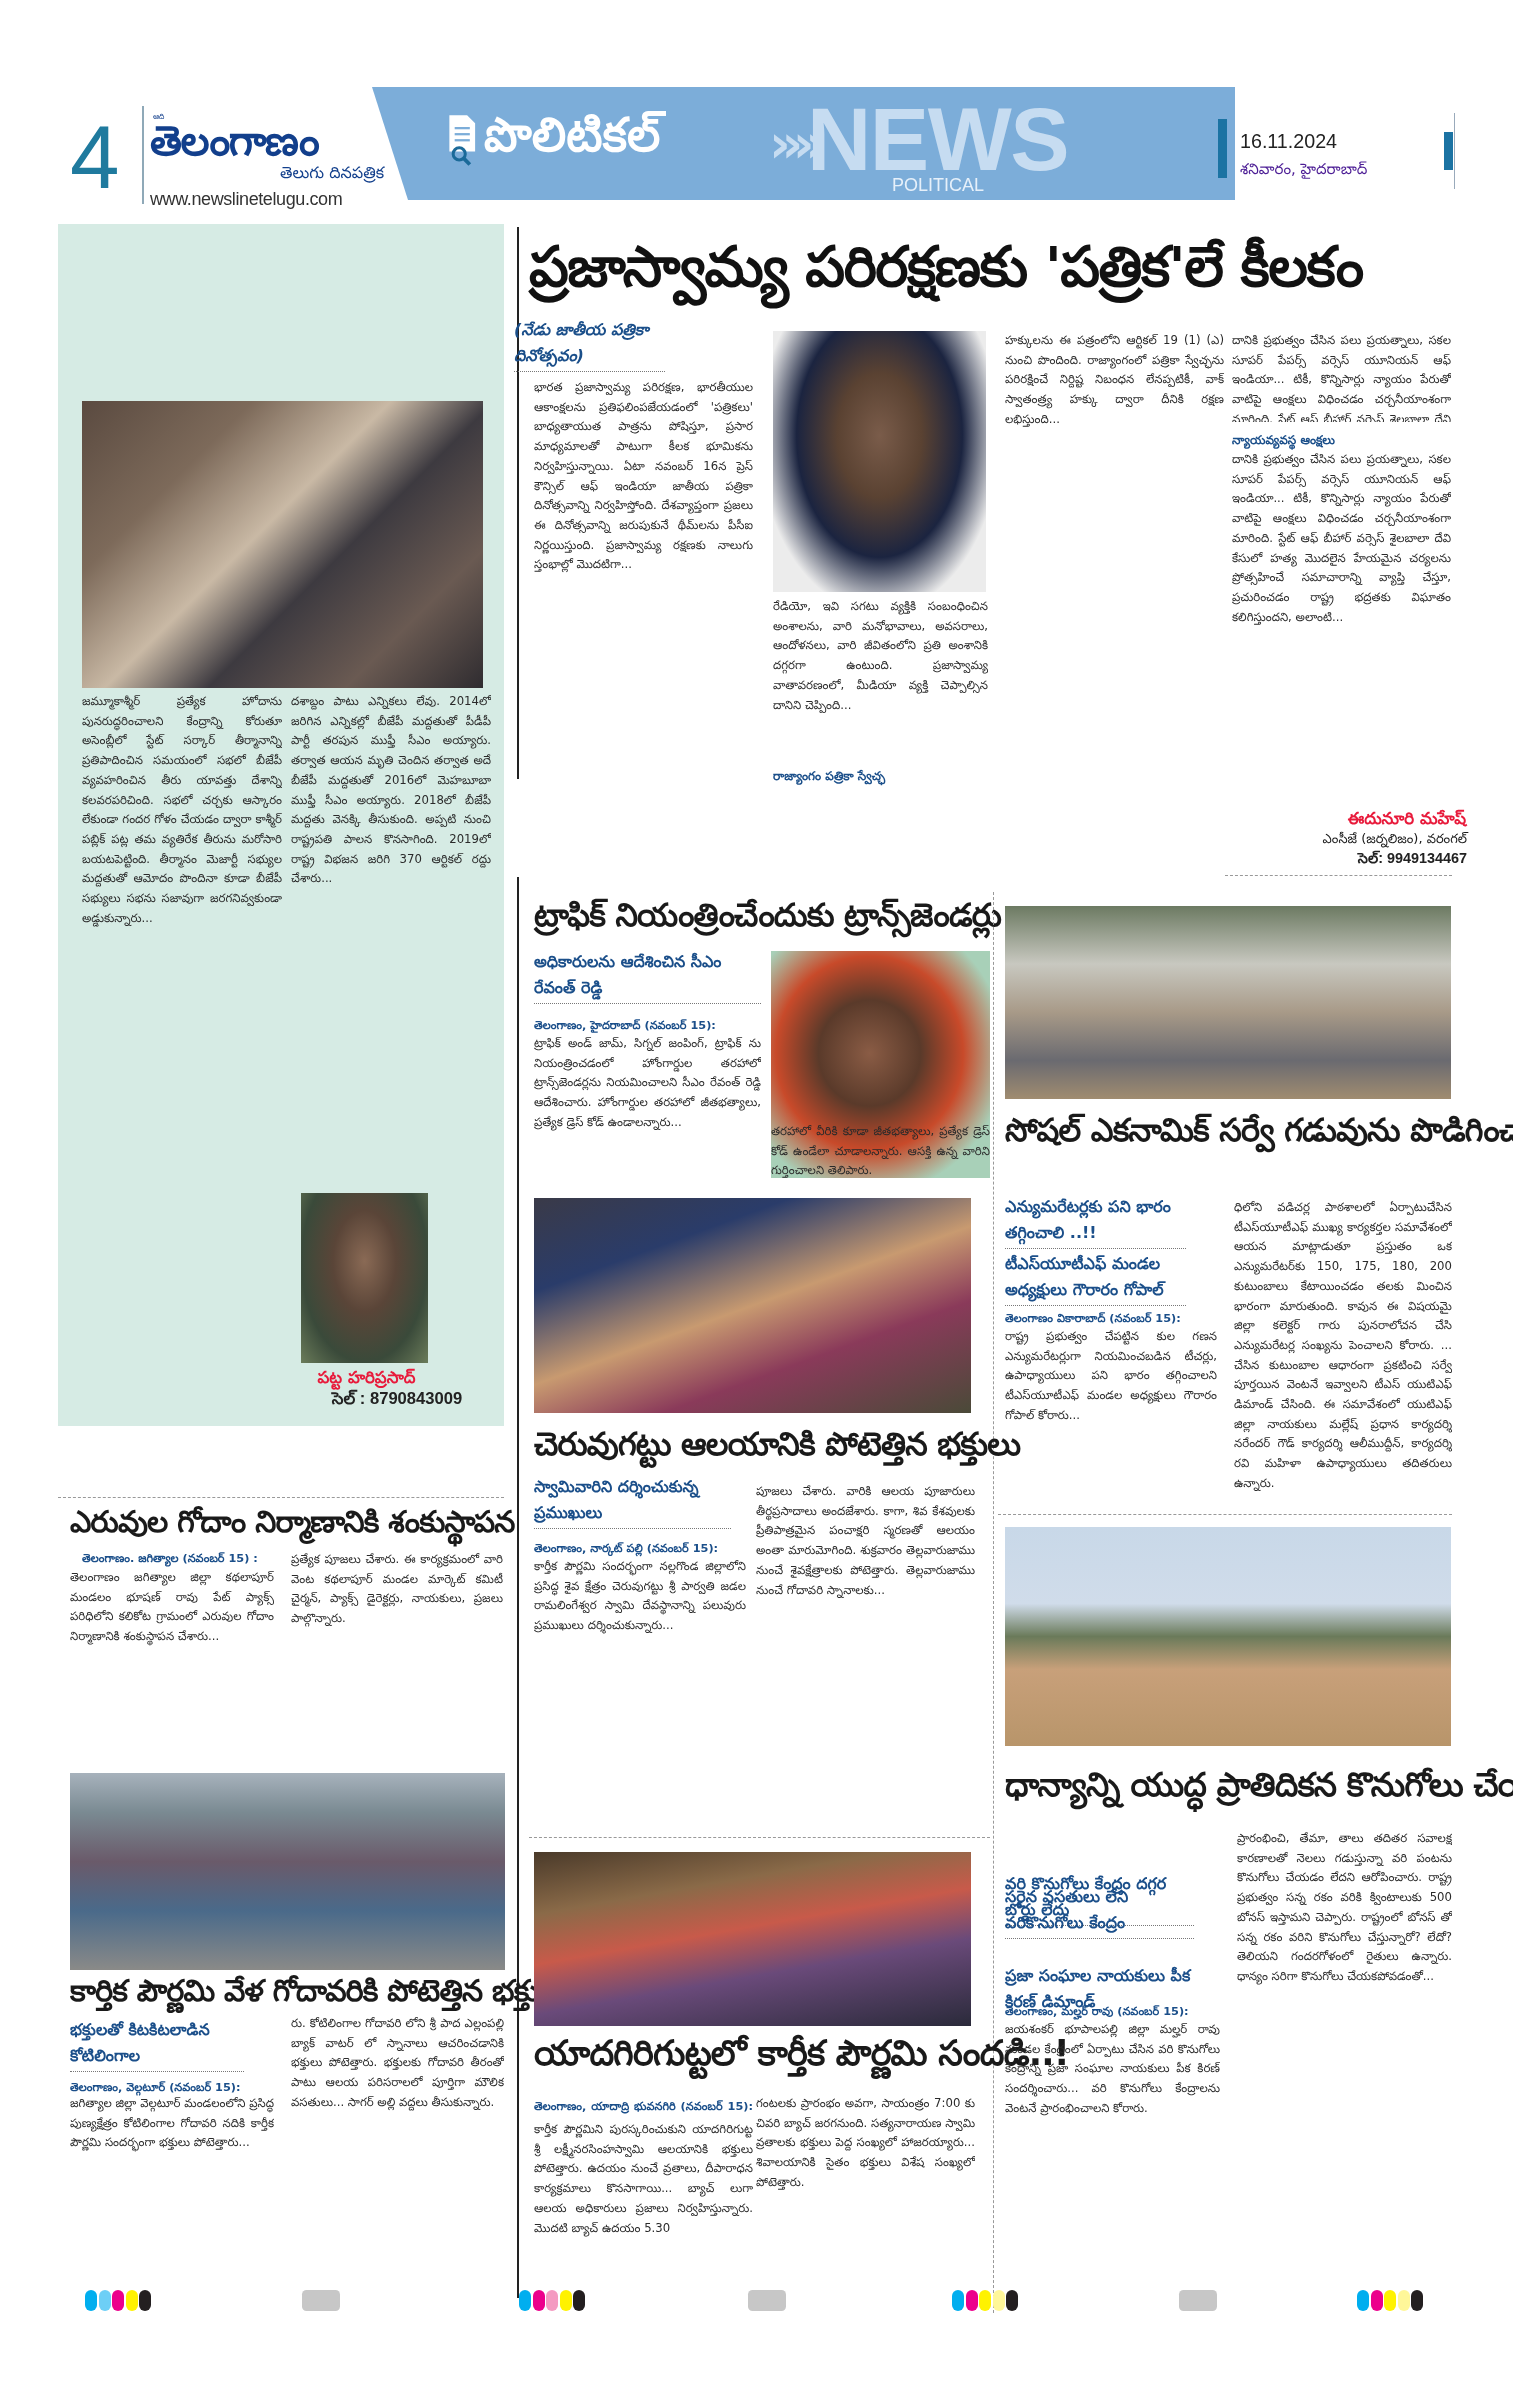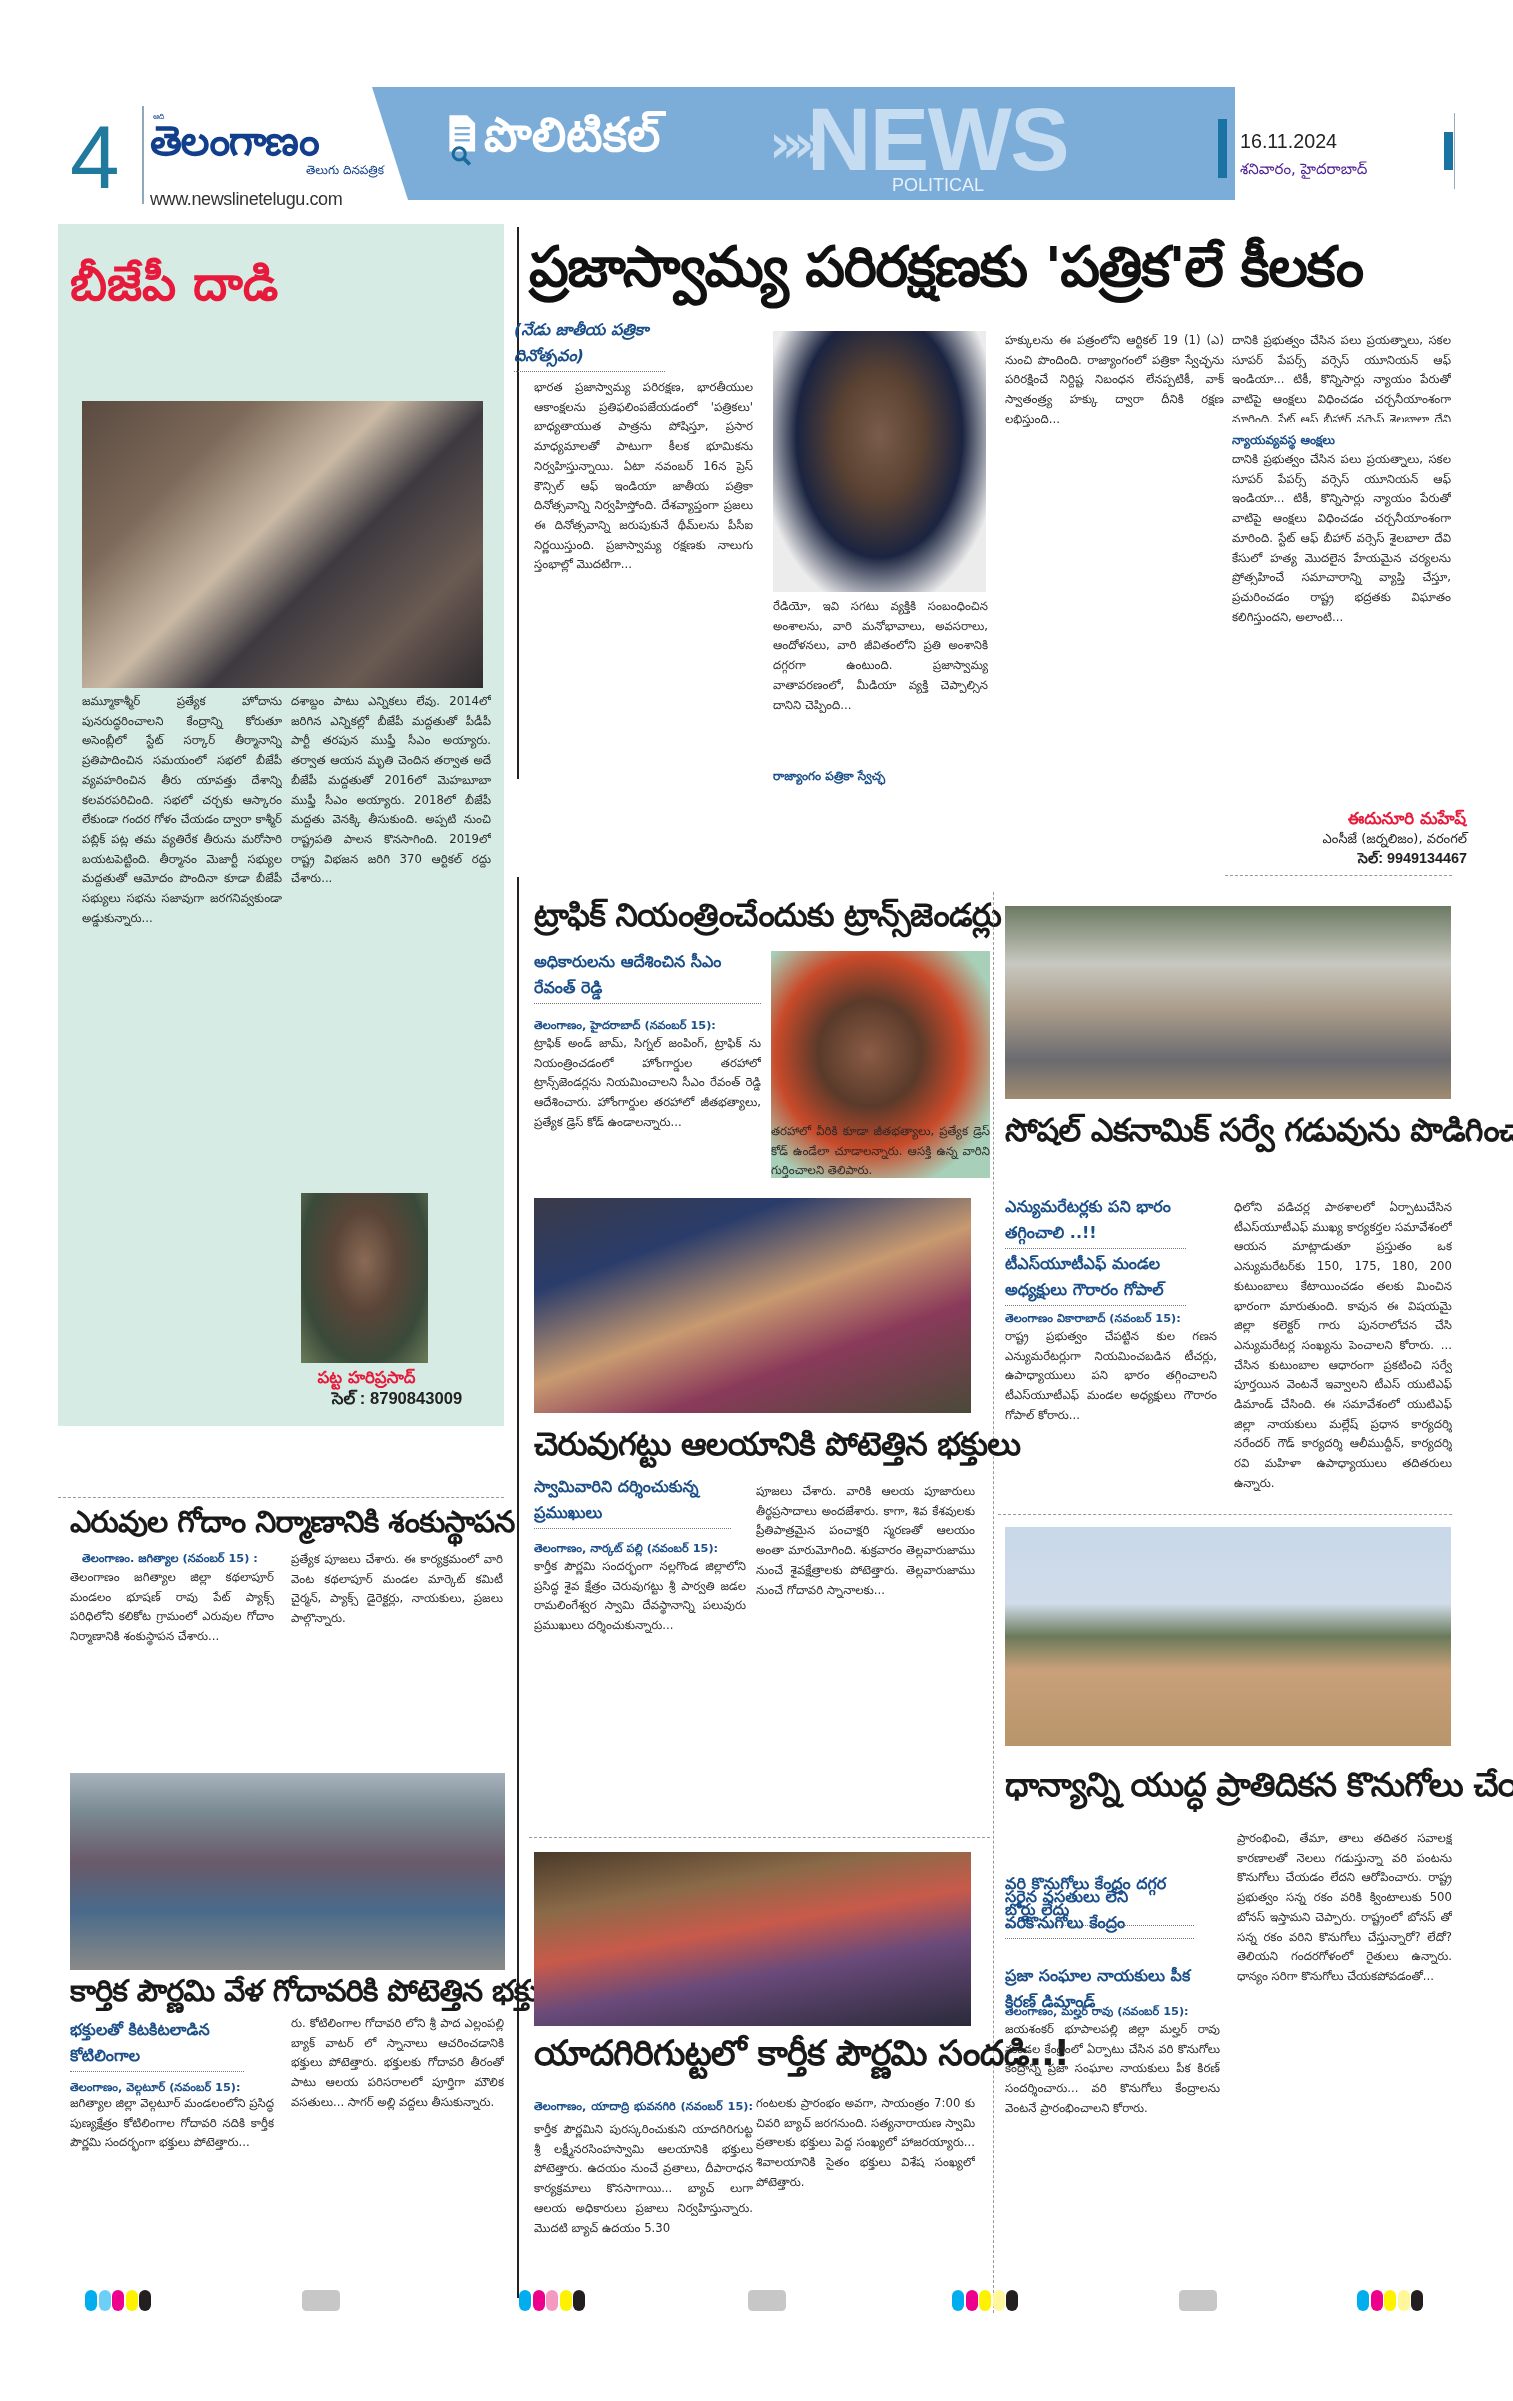--- a/index.html
+++ b/index.html
@@ -6,21 +6,21 @@
   html, body { width: 1513px; height: 2401px; background: #ffffff; overflow: hidden; }
   body { position: relative; font-family: "DejaVu Sans", sans-serif; color: #1a1a1a; }
 
   .abs { position: absolute; }
 
   
   .page-num { left: 70px; top: 113px; font-family: "Liberation Sans", sans-serif; font-size: 89px; font-weight: 300; color: #1f7a9e; line-height: 1; }
   .mast-div { left: 142px; top: 106px; width: 1.5px; height: 98px; background: #8fa9b8; }
   .logo { left: 150px; top: 121px; width: 234px; height: 68px; }
   .logo-main { font-size: 41px; font-weight: bold; color: #123f8c; letter-spacing: -1.5px; line-height: 1; white-space: nowrap; }
-  .logo-sub { position: absolute; right: 0; top: 42px; font-size: 12px; color: #123f8c; text-align: center; }
+  .logo-sub { position: absolute; right: 0; top: 42px; font-size: 16px; color: #123f8c; text-align: center; }
   .logo-small { position: absolute; left: 3px; top: -9px; font-size: 7.6px; color: #123f8c; }
   .website { left: 150px; top: 189px; font-family: "Liberation Sans", sans-serif; font-size: 18px; color: #333; letter-spacing: -0.4px; }
 
   .banner { left: 372px; top: 87px; width: 863px; height: 113px; background: #7cadd9; clip-path: polygon(0 0, 100% 0, 100% 100%, 36px 100%); }
   .banner-doc { left: 447px; top: 113px; width: 32px; height: 53px; }
   .banner-te { left: 484px; top: 107px; font-size: 47px; color: #ffffff; font-weight: bold; white-space: nowrap; }
   .banner-arrows { left: 769px; top: 113px; font-size: 53px; color: #c6dcf1; font-weight: bold; letter-spacing: -10.6px; }
   .banner-news { left: 807px; top: 91px; font-family: "Liberation Sans", sans-serif; font-size: 89px; font-weight: bold; color: #c6dcf1; letter-spacing: -1.5px; line-height: 1.1; }
   .banner-political { left: 892px; top: 175px; font-family: "Liberation Sans", sans-serif; font-size: 18px; color: #e6f0fa; }
   .date-bar1 { left: 1218px; top: 119px; width: 9px; height: 59px; background: #1b73a3; }
@@ -92,21 +92,20 @@
 <div class="abs banner-political">POLITICAL</div>
 
 <div class="abs date-bar1"></div>
 <div class="abs date-text">16.11.2024</div>
 <div class="abs date-day">శనివారం, హైదరాబాద్</div>
 <div class="abs date-bar2"></div>
 <div class="abs date-line"></div>
 
 <div class="abs left-box"></div>
 <div class="abs h-left">
-  <div class="h-left-red">బీజేపీ దాడి</div>
 </div>
 <div class="abs photo photo-1"></div>
 <div class="abs body-col" style="left:82px;top:692px;width:200px;height:726px;">జమ్మూకాశ్మీర్ ప్రత్యేక హోదాను పునరుద్ధరించాలని కేంద్రాన్ని కోరుతూ అసెంబ్లీలో స్టేట్ సర్కార్ తీర్మానాన్ని ప్రతిపాదించిన సమయంలో సభలో బీజేపీ వ్యవహరించిన తీరు యావత్తు దేశాన్ని కలవరపరిచింది. సభలో చర్చకు ఆస్కారం లేకుండా గందర గోళం చేయడం ద్వారా కాశ్మీర్ పబ్లిక్ పట్ల తమ వ్యతిరేక తీరును మరోసారి బయటపెట్టింది. తీర్మానం మెజార్టీ సభ్యుల మద్దతుతో ఆమోదం పొందినా కూడా బీజేపీ సభ్యులు సభను సజావుగా జరగనివ్వకుండా అడ్డుకున్నారు...</div>
 <div class="abs body-col" style="left:291px;top:692px;width:200px;height:495px;">దశాబ్దం పాటు ఎన్నికలు లేవు. 2014లో జరిగిన ఎన్నికల్లో బీజేపీ మద్దతుతో పీడీపీ పార్టీ తరపున ముఫ్తీ సీఎం అయ్యారు. తర్వాత ఆయన మృతి చెందిన తర్వాత అదే బీజేపీ మద్దతుతో 2016లో మెహబూబా ముఫ్తీ సీఎం అయ్యారు. 2018లో బీజేపీ మద్దతు వెనక్కి తీసుకుంది. అప్పటి నుంచి రాష్ట్రపతి పాలన కొనసాగింది. 2019లో రాష్ట్ర విభజన జరిగి 370 ఆర్టికల్ రద్దు చేశారు...</div>
 <div class="abs author-photo"></div>
 <div class="abs byline-name" style="left:291px;top:1368px;width:151px;">పట్ట హరిప్రసాద్</div>
 <div class="abs byline-cell" style="left:291px;top:1389px;width:212px;">సెల్ : 8790843009</div>
 
 <div class="abs vrule" style="left:517px;top:227px;height:552px;"></div>
 <div class="abs h-main">ప్రజాస్వామ్య పరిరక్షణకు 'పత్రిక'లే కీలకం</div>

